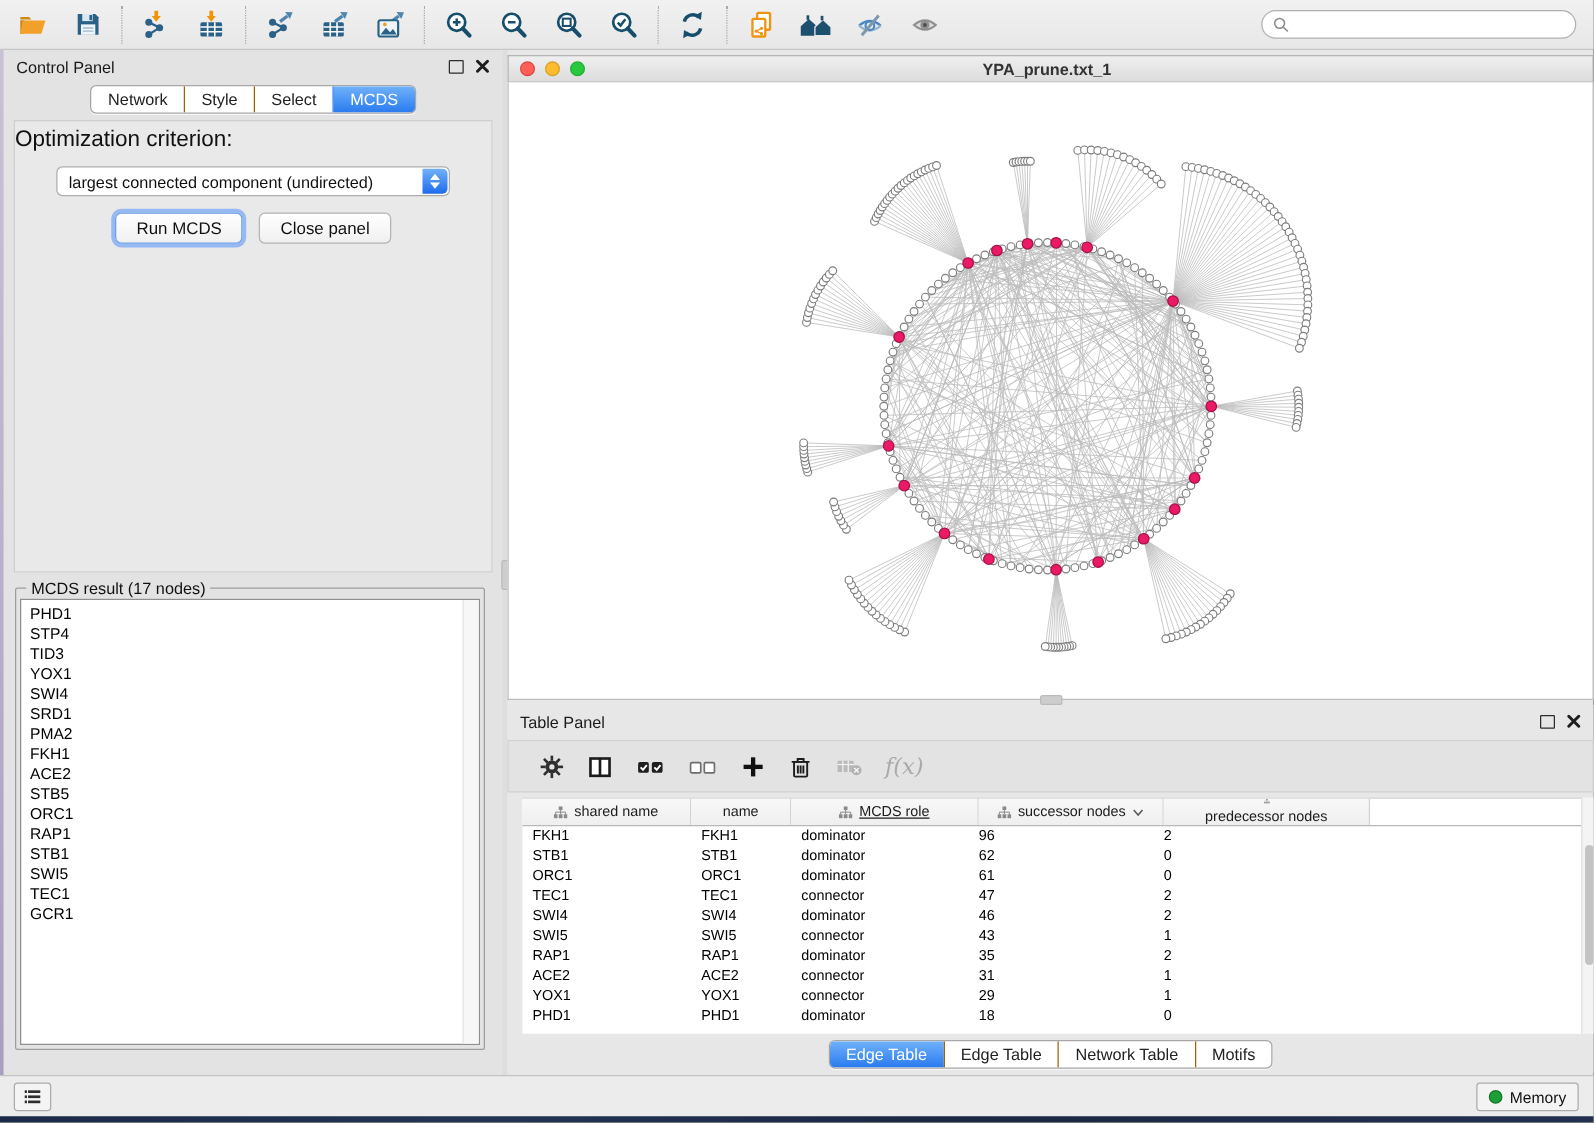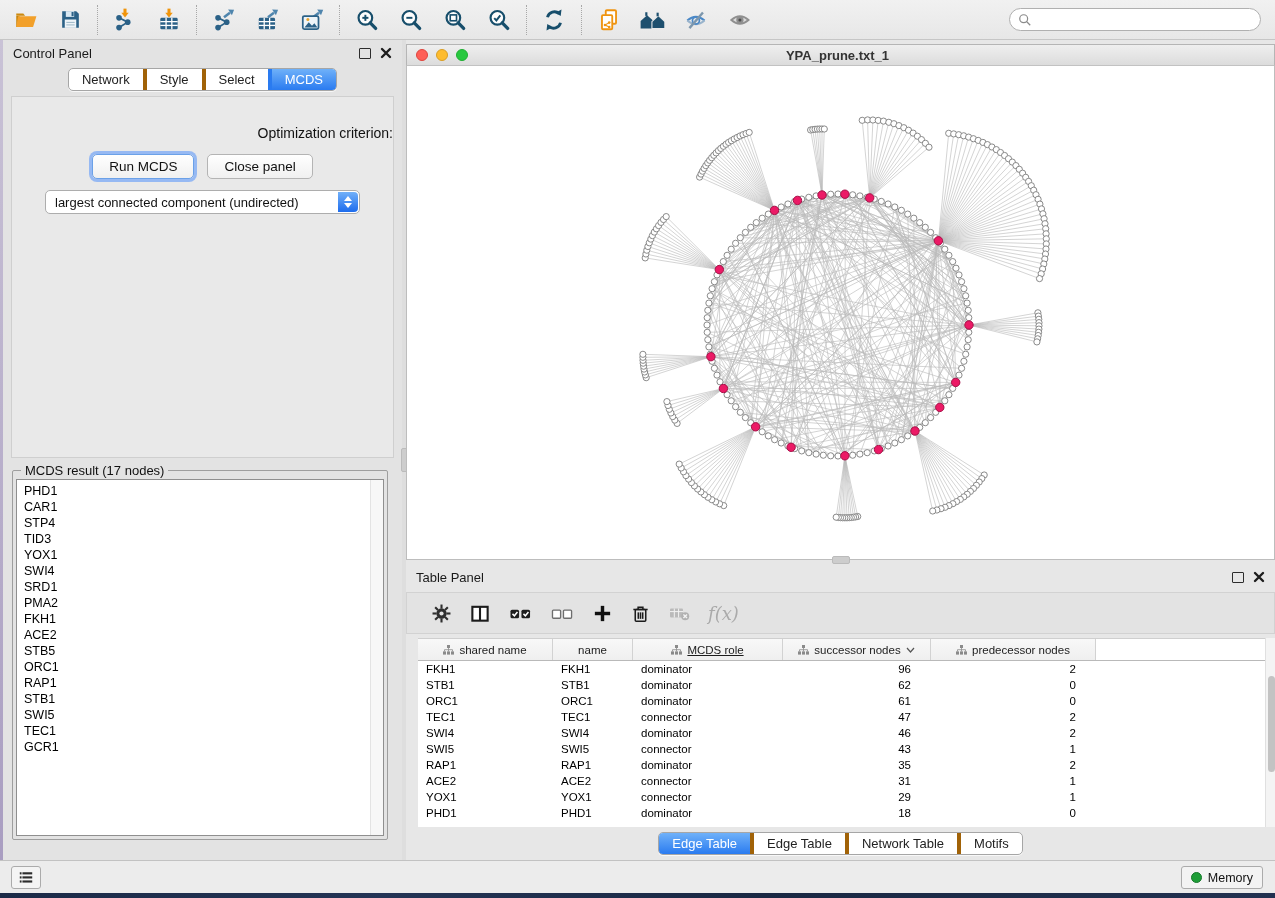--- a/index.html
+++ b/index.html
@@ -20,27 +20,27 @@
   #left-edge{position:absolute;left:0;top:40px;width:3px;height:853px;
     background:linear-gradient(#c9c2d6,#a89cc0);}
   
   #control-panel{position:absolute;left:3px;top:40px;width:399px;height:820px;background:#e3e3e3;}
   .panel-head{height:26px;display:flex;align-items:center;padding:0 10px;}
   .panel-title{font-size:13px;color:#1a1a1a;flex:1;}
   .win-btns{display:flex;align-items:center;gap:9px;}
   .float-box{width:10px;height:9px;border:1.5px solid #2d2d2d;border-radius:1px;display:inline-block;}
   .seg-control{display:inline-flex;border:1px solid #a6a6a6;border-radius:5px;background:#fff;height:21px;
     overflow:hidden;box-shadow:0 1px 0 rgba(255,255,255,.7);}
-  .seg-tab{padding:0 13px;font-size:13px;line-height:21px;color:#222;border-left:4px solid #a16207;}
+  .seg-tab{padding:0 13px;font-size:13px;line-height:21px;color:#222;border-left:1px solid #a16207;}
   .seg-tab:first-child{border-left:none;}
   .seg-tab.selected{background:linear-gradient(#6fb1f9,#2a7bf0);color:#fff;border-left-color:#2a7bf0;}
   #control-tabs-wrap{text-align:center;margin-top:2px;}
   #cp-content{position:absolute;left:8px;right:8px;top:56px;height:360px;background:#e9e9e9;
     border:1px solid #cfcfcf;}
-  #opt-label{text-align:right;font-size:14px;color:#111;margin-top:28px;}
+  #opt-label{text-align:left;font-size:18px;color:#111;margin-top:4px;}
   #criterion-select{margin:11px auto 0;width:315px;height:24px;background:#fff;border:1px solid #adadad;
     border-radius:5px;position:relative;display:flex;align-items:center;box-sizing:border-box;}
   #criterion-select .sel-text{font-size:13px;color:#111;padding-left:9px;white-space:nowrap;}
   .sel-stepper{position:absolute;right:1px;top:1px;bottom:1px;width:20px;border-radius:0 4px 4px 0;
     background:linear-gradient(#71b0f9,#1d6ced);display:flex;flex-direction:column;align-items:center;
     justify-content:center;gap:2px;}
   .sel-stepper i{display:block;width:0;height:0;border-left:4px solid transparent;border-right:4px solid transparent;}
   .sel-stepper .up{border-bottom:5px solid #fff;}
   .sel-stepper .dn{border-top:5px solid #fff;}
   #cp-buttons{display:flex;justify-content:center;gap:13px;margin-top:13px;}
@@ -73,21 +73,21 @@
   #tp-toolbar{position:absolute;left:0;right:0;top:28px;height:42px;background:#e3e3e3;
     border:1px solid #d2d2d2;box-sizing:border-box;display:flex;align-items:center;gap:17px;padding-left:24px;}
   .tp-btn{border:none;background:transparent;padding:0;display:flex;align-items:center;}
   .fx-label{font-family:"DejaVu Serif","Liberation Serif",serif;font-style:italic;font-size:18px;color:#aaa;}
   #tp-table{position:absolute;left:12px;right:8px;top:74px;height:189px;background:#fff;}
   #tbl-header{display:flex;height:21px;border-top:1px solid #cfcfcf;border-bottom:1px solid #b9b9b9;}
   .hcell{background:linear-gradient(#f8f8f8,#efefef);display:flex;align-items:center;justify-content:center;
     gap:5px;font-size:11.5px;color:#1c1c1c;border-right:1px solid #d2d2d2;box-sizing:border-box;overflow:hidden;}
   .tbl-row{display:flex;height:16px;}
   .tcell{font-size:11.5px;line-height:16px;color:#000;padding-left:8px;box-sizing:border-box;white-space:nowrap;overflow:hidden;}
-  .tcell.num{text-align:right;padding-right:20px;padding-left:0;}
+  .tcell.num{padding-right:20px;padding-left:0;}
   #tbl-scroll{position:absolute;right:-10px;top:0;bottom:0;width:11px;background:#f4f4f4;border-left:1px solid #e0e0e0;}
   #tbl-thumb{position:absolute;left:1.5px;top:38px;width:7px;height:96px;background:#c3c3c3;border-radius:4px;}
   #tp-tabs-wrap{position:absolute;left:0;right:0;top:268px;text-align:center;}
   
   #status-bar{position:absolute;left:0;top:860px;width:1275px;height:33px;background:#ececec;
     border-top:1px solid #c2c2c2;box-sizing:border-box;}
   #panel-toggle-btn{position:absolute;left:11px;top:5px;width:30px;height:23px;background:#f4f4f4;
     border:1px solid #ababab;border-radius:3px;display:flex;align-items:center;justify-content:center;}
   #memory-btn{position:absolute;right:12px;top:5px;height:23px;background:#f3f3f3;border:1px solid #ababab;
     border-radius:3px;display:flex;align-items:center;gap:6px;padding:0 9px;font-size:12.5px;color:#111;
@@ -281,38 +281,37 @@
     <div id="control-tabs-wrap">
       <span class="seg-control" id="control-tabs">
           <span class="seg-tab">Network</span>
           <span class="seg-tab">Style</span>
           <span class="seg-tab">Select</span>
           <span class="seg-tab selected">MCDS</span>
         </span>
     </div>
     <div id="cp-content">
       <div id="opt-label">Optimization criterion:</div>
-      <div id="cp-buttons">
-        <button class="mac-btn focused">Run MCDS</button>
-        <button class="mac-btn">Close panel</button>
-      </div>
       <div id="criterion-select">
         <span class="sel-text">largest connected component (undirected)</span>
         <span class="sel-stepper">
             <i class="up"></i>
             <i class="dn"></i>
           </span>
       </div>
+      <div id="cp-buttons">
+        <button class="mac-btn focused">Run MCDS</button>
+        <button class="mac-btn">Close panel</button>
+      </div>
     </div>
     <div id="mcds-fieldset">
       <span id="mcds-legend">MCDS result (17 nodes)</span>
       <div id="mcds-list">
         <div id="mcds-items">
             <div class="mcds-item">PHD1</div>
-            <div class="mcds-item">CAR1</div>
             <div class="mcds-item">STP4</div>
             <div class="mcds-item">TID3</div>
             <div class="mcds-item">YOX1</div>
             <div class="mcds-item">SWI4</div>
             <div class="mcds-item">SRD1</div>
             <div class="mcds-item">PMA2</div>
             <div class="mcds-item">FKH1</div>
             <div class="mcds-item">ACE2</div>
             <div class="mcds-item">STB5</div>
             <div class="mcds-item">ORC1</div>
@@ -1242,21 +1241,21 @@
                 <rect x="4" y="6.4" width="3" height="3.2"></rect>
                 <rect x="8" y="6.4" width="3" height="3.2"></rect>
               </g>
               <path d="M5.5 3 V4.7 M1.5 6.4 V4.7 H9.5 V6.4 M5.5 4.7 V6.4" stroke="#8a8a8a" stroke-width="0.8" fill="none"></path>
             </svg>
             <span>successor nodes</span>
             <svg width="9" height="6" viewBox="0 0 9 6">
               <path d="M1 1 L4.5 5 8 1" stroke="#555" stroke-width="1.2" fill="none"></path>
             </svg>
           </div>
-          <div class="hcell" style="width: 165px;">
+          <div class="hcell" style="width: 165px; flex-direction: column;">
             <svg width="11" height="10" viewBox="0 0 11 10">
               <g fill="#8a8a8a">
                 <rect x="4" y="0" width="3" height="3"></rect>
                 <rect x="0" y="6.4" width="3" height="3.2"></rect>
                 <rect x="4" y="6.4" width="3" height="3.2"></rect>
                 <rect x="8" y="6.4" width="3" height="3.2"></rect>
               </g>
               <path d="M5.5 3 V4.7 M1.5 6.4 V4.7 H9.5 V6.4 M5.5 4.7 V6.4" stroke="#8a8a8a" stroke-width="0.8" fill="none"></path>
             </svg>
             <span>predecessor nodes</span>

